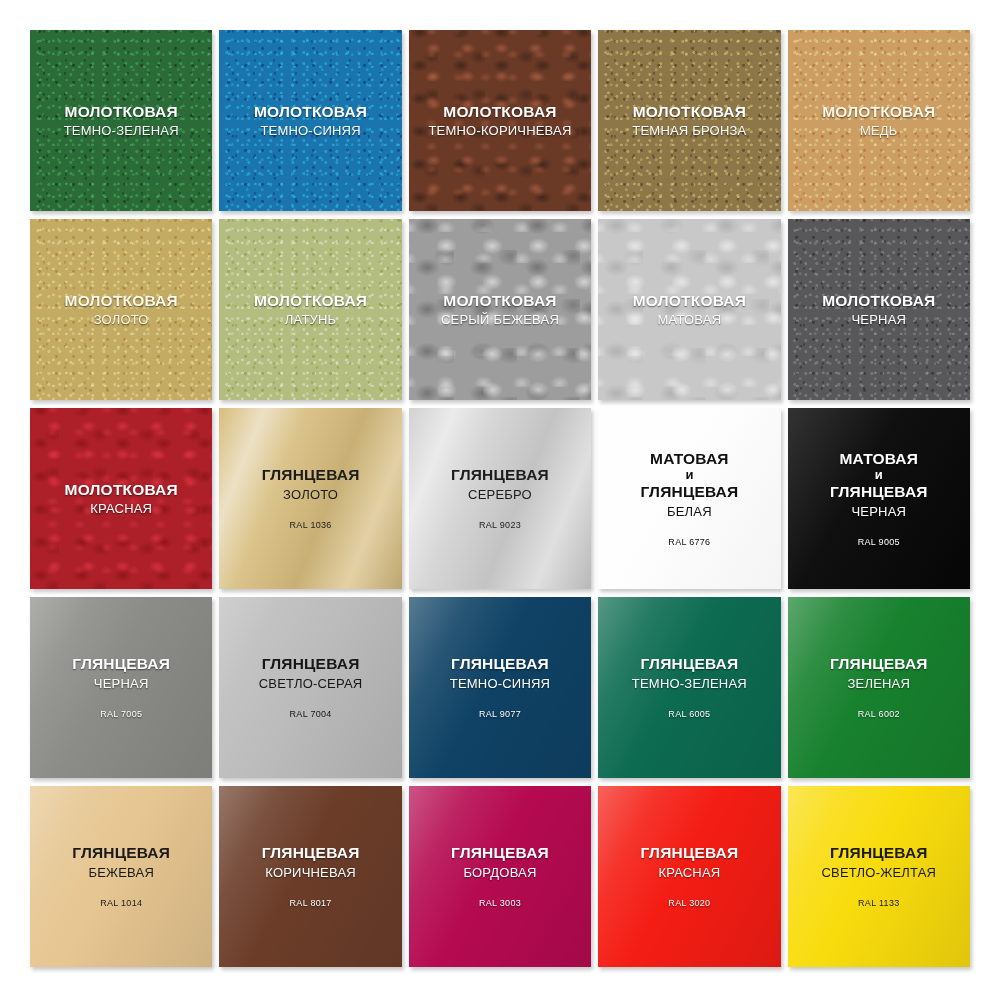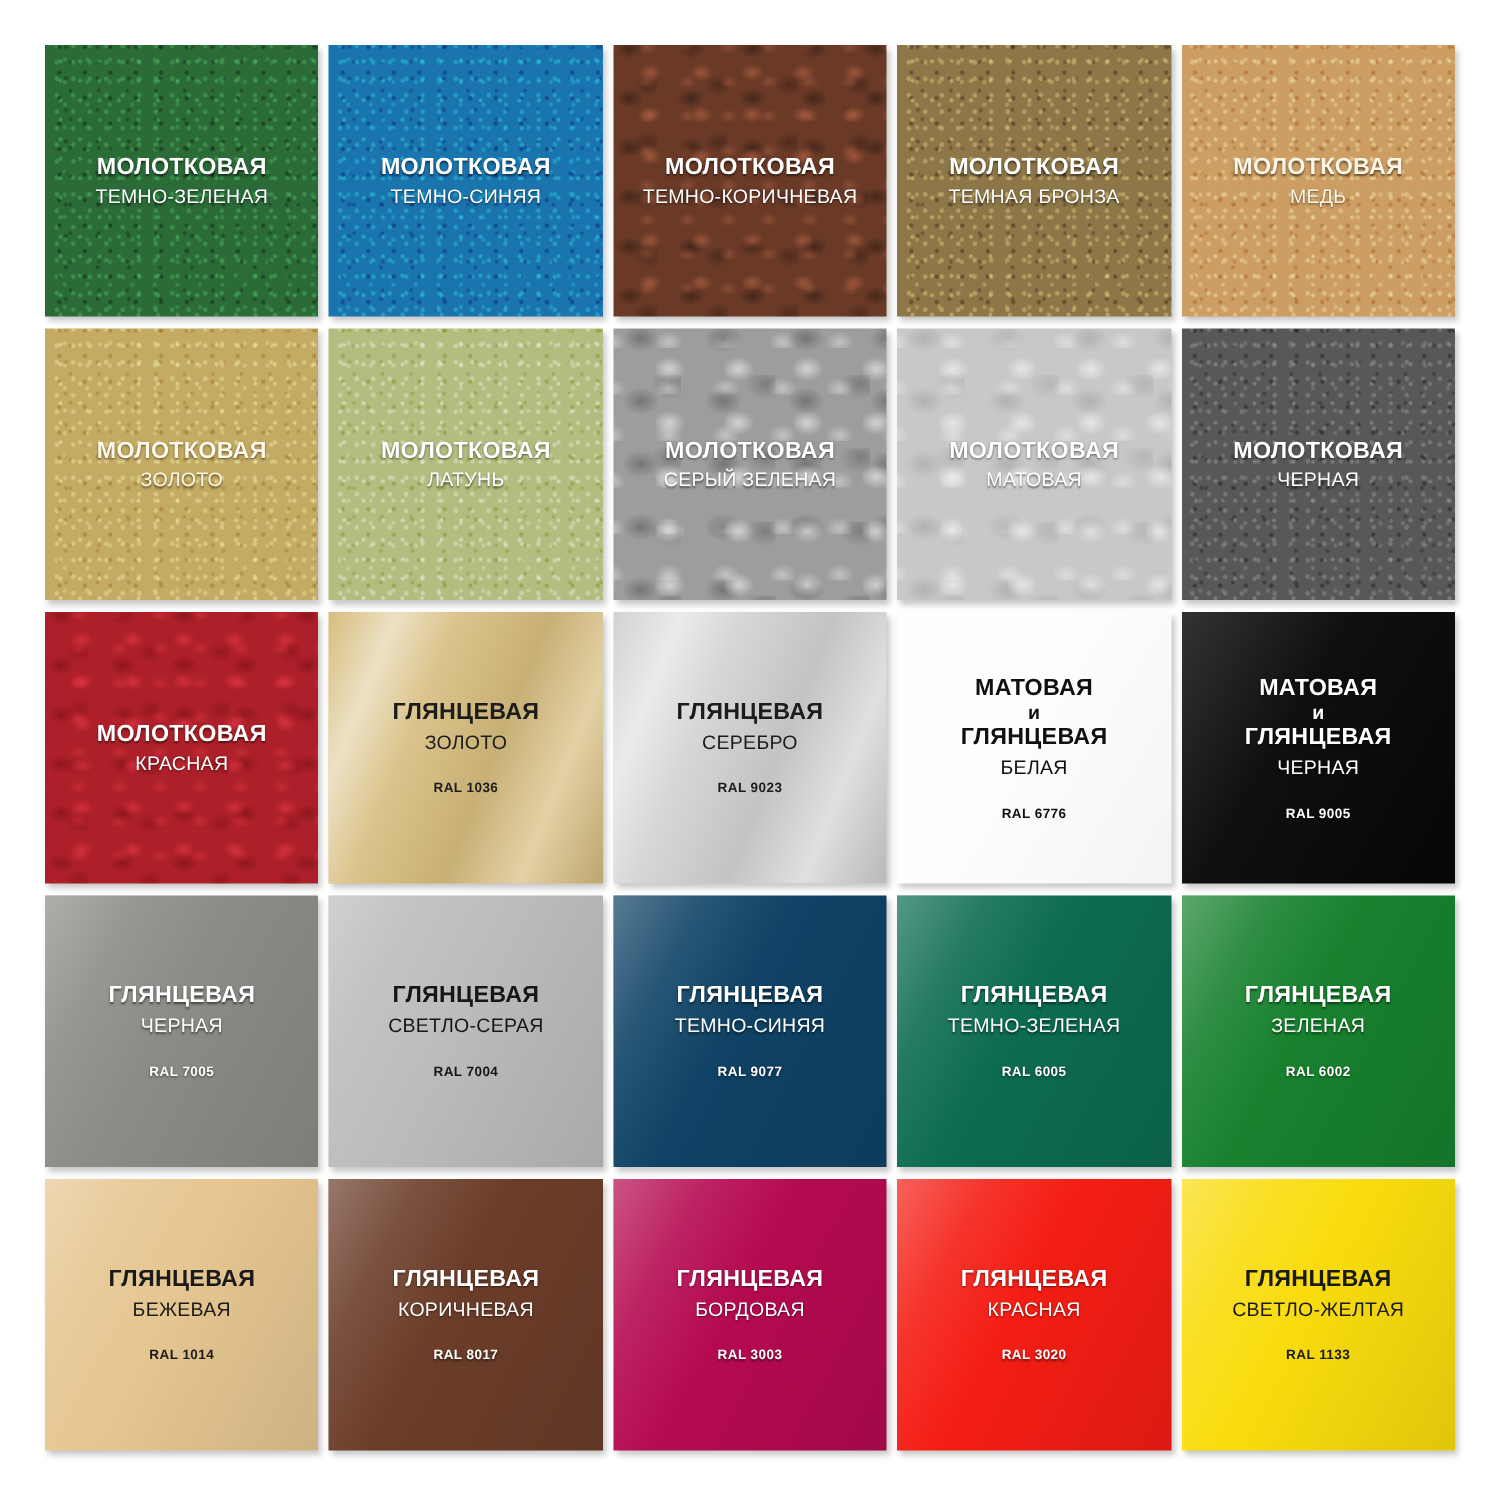--- a/index.html
+++ b/index.html
@@ -125,21 +125,21 @@
     font-size: 15.5px;
     letter-spacing: 0.2px;
     margin-bottom: 5px;
   }
   .lbl-color {
     font-weight: 400;
     font-size: 13px;
     letter-spacing: 0.2px;
   }
   .lbl-ral {
-    font-weight: 700;
+    font-weight: 400;
     font-size: 9px;
     letter-spacing: 0.3px;
     margin-top: 20px;
   }
   .shadowtext .lbl-finish,
   .shadowtext .lbl-finish2,
   .shadowtext .lbl-conj,
   .shadowtext .lbl-color,
   .shadowtext .lbl-ral {
     text-shadow: 0 1px 1.5px rgba(0,0,0,0.55);
@@ -180,21 +180,21 @@
       <div class="lbl lbl-color">ЗОЛОТО</div>
     </div>
     <div class="swatch shadowtext" style="background: rgb(179, 189, 127); color: rgb(255, 255, 255);">
       <div class="tex fine"></div>
       <div class="lbl lbl-finish">МОЛОТКОВАЯ</div>
       <div class="lbl lbl-color">ЛАТУНЬ</div>
     </div>
     <div class="swatch shadowtext" style="background: rgb(157, 157, 157); color: rgb(255, 255, 255);">
       <div class="tex coarse"></div>
       <div class="lbl lbl-finish">МОЛОТКОВАЯ</div>
-      <div class="lbl lbl-color">СЕРЫЙ ЗЕЛЕНАЯ</div>
+      <div class="lbl lbl-color">СЕРЫЙ БЕЖЕВАЯ</div>
     </div>
     <div class="swatch shadowtext" style="background: rgb(200, 200, 200); color: rgb(255, 255, 255);">
       <div class="tex coarse"></div>
       <div class="lbl lbl-finish">МОЛОТКОВАЯ</div>
       <div class="lbl lbl-color">МАТОВАЯ</div>
     </div>
     <div class="swatch shadowtext" style="background: rgb(88, 88, 90); color: rgb(255, 255, 255);">
       <div class="tex fine"></div>
       <div class="lbl lbl-finish">МОЛОТКОВАЯ</div>
       <div class="lbl lbl-color">ЧЕРНАЯ</div>

